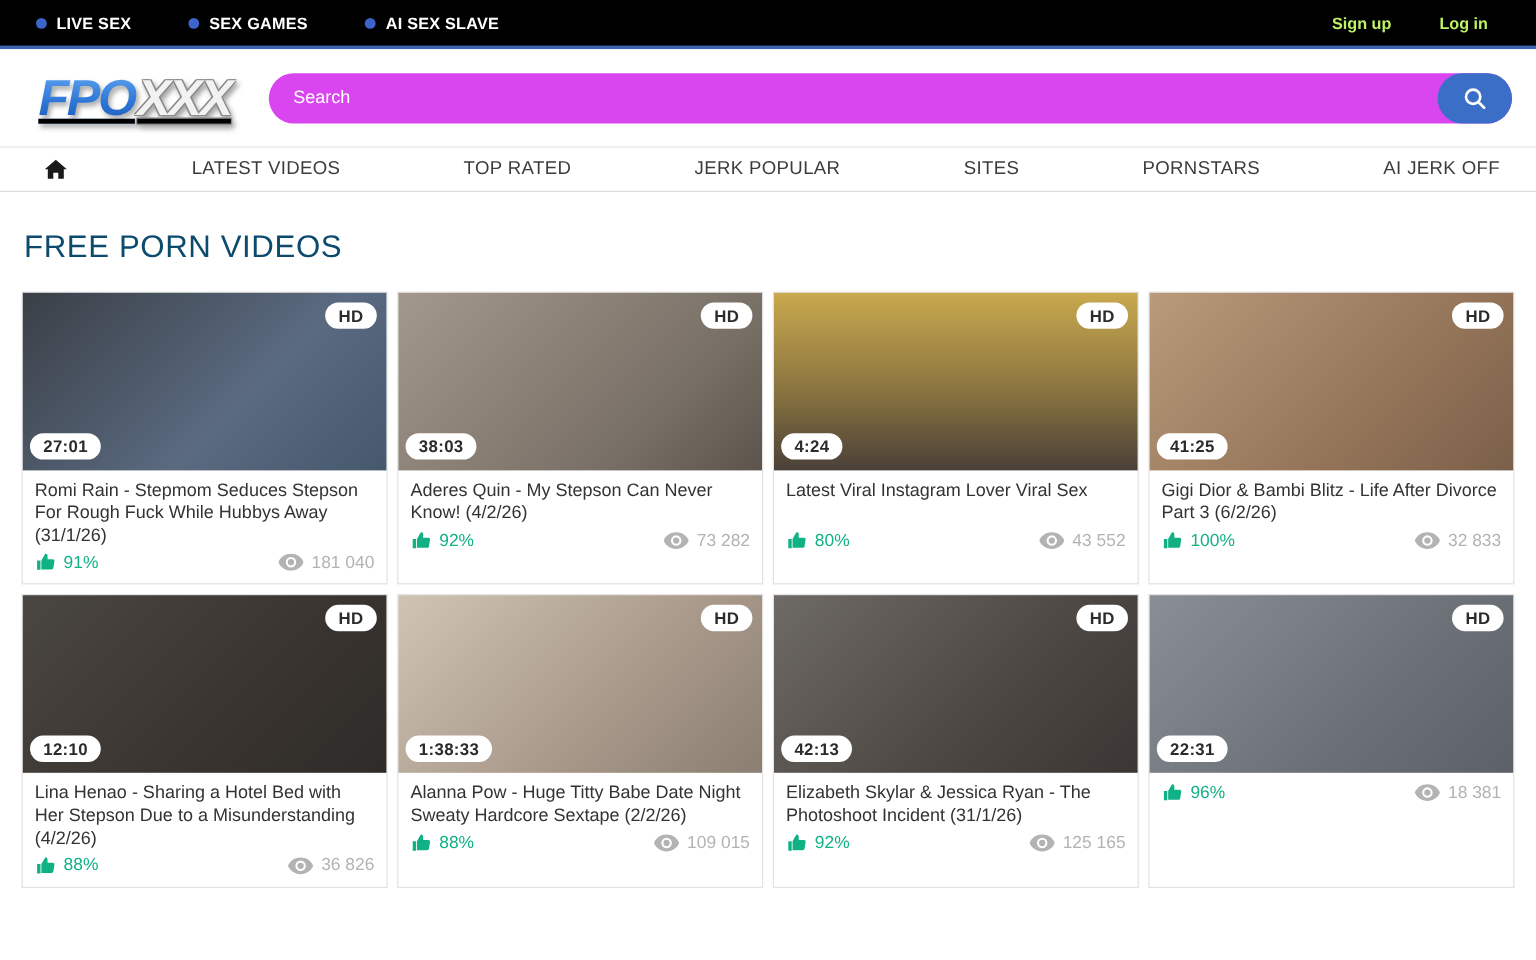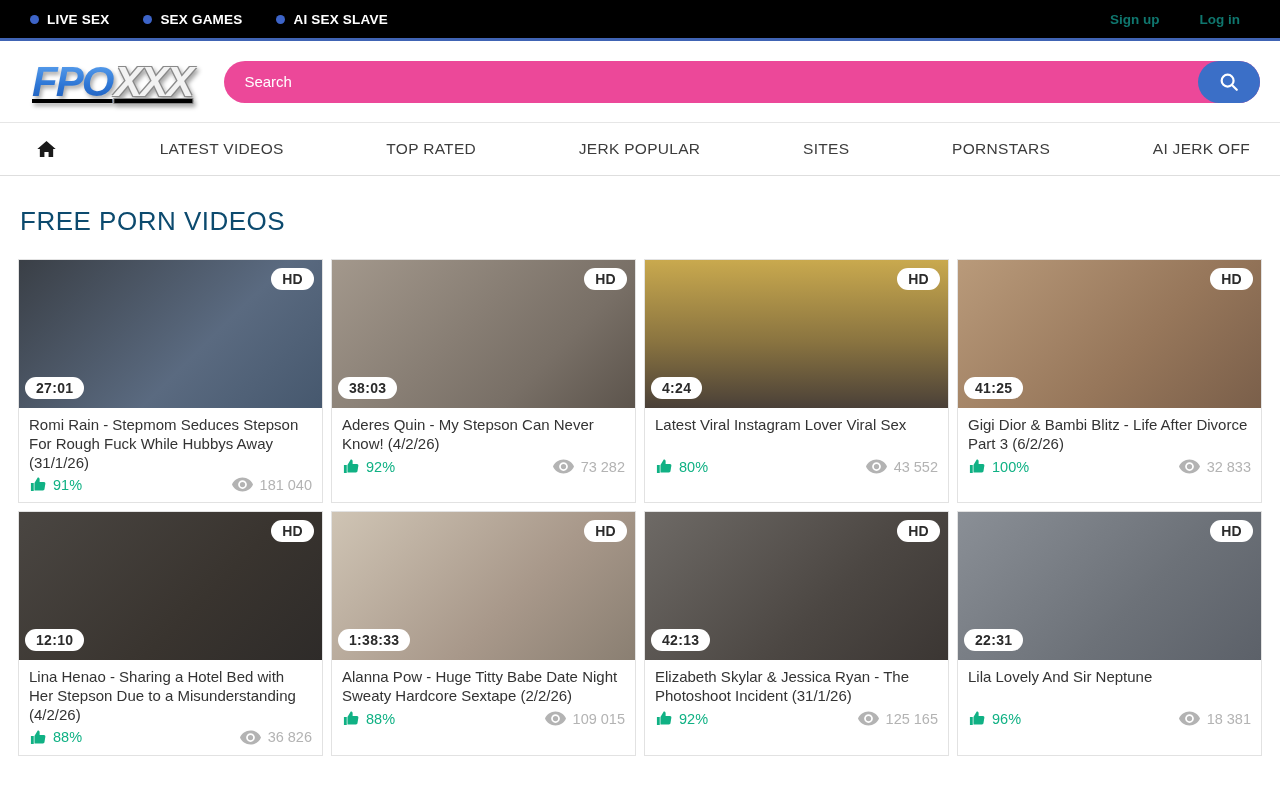--- a/index.html
+++ b/index.html
@@ -2,47 +2,47 @@
 <html><head>
 <meta charset="utf-8">
 <style>
   * { margin:0; padding:0; box-sizing:border-box; }
   html,body { width:1280px; height:800px; overflow:hidden; background:#fff;
     font-family:"Liberation Sans", sans-serif; }
 
   
   .topbar { background:#000; height:41px; border-bottom:3px solid #4064b4;
     display:flex; align-items:center; justify-content:space-between; padding:0 40px 0 30px; }
-  .topbar-left { display:flex; align-items:flex-end; gap:34px; }
+  .topbar-left { display:flex; align-items:flex-end; gap:48px; }
   .toplink { display:flex; align-items:center; gap:8px; color:#fff; font-size:13.5px;
     font-weight:bold; cursor:pointer; letter-spacing:.2px; }
   .dot { width:9px; height:9px; border-radius:50%; background:#3d64c8; }
   .topbar-right { display:flex; align-items:center; gap:40px; }
-  .authlink { color:#0f766e; font-size:13.5px; font-weight:bold; cursor:pointer; }
+  .authlink { color:#bef264; font-size:13.5px; font-weight:bold; cursor:pointer; }
 
   
   .header { height:81px; background:#fff; display:flex; align-items:center; padding:0 20px 0 32px;text-decoration:underline; }
   .logo { display:flex; align-items:center; cursor:pointer; margin-right:32px;
     font-size:42px; font-weight:900; font-style:italic; letter-spacing:-2px; white-space:nowrap;
     filter:drop-shadow(2px 3px 2px rgba(0,0,0,.35)); }
   .logo .fpo { background:linear-gradient(180deg,#63a8f2 0%,#2e77d6 55%,#1b57b4 100%);
     -webkit-background-clip:text; background-clip:text; color:transparent; padding-right:2px; }
   .logo .xxx { color:#f2f2f2; text-shadow:-1px -1px 0 #8a8a8a,1px -1px 0 #8a8a8a,
     -1px 1px 0 #8a8a8a,1px 1px 0 #8a8a8a; }
   .searchwrap { position:relative; flex:1; height:42px; }
-  .searchbox { width:100%; height:100%; background:#ec4899; border:none; border-radius:21px;
+  .searchbox { width:100%; height:100%; background:#d946ef; border:none; border-radius:21px;
     color:#fff; font-size:15px; padding:0 80px 0 20px; outline:none;
     font-family:"Liberation Sans", sans-serif; }
   .searchbox::placeholder { color:#fff; opacity:1; }
   .searchbtn { position:absolute; right:0; top:0; width:62px; height:42px; border:none;
     background:#3b6fc7; border-radius:21px; cursor:pointer; display:flex;
     align-items:center; justify-content:center; }
 
   
-  .nav { height:54px; border-top:1px solid #e6e6e6; border-bottom:1px solid #dedede;
+  .nav { height:38px; border-top:1px solid #e6e6e6; border-bottom:1px solid #dedede;
     display:flex; align-items:center; justify-content:space-between; padding:0 30px 0 36px; }
   .navitem { font-size:15.5px; color:#3c3c3c; letter-spacing:.3px; cursor:pointer; }
   .homelink { display:flex; align-items:center; cursor:pointer; }
 
   
   .main { padding:30px 18px 0 18px; }
   .page-title { font-size:26px; font-weight:400; color:#0c4a6e; letter-spacing:.5px; margin:0 2px 22px; }
 
   .grid { display:grid; grid-template-columns:repeat(4,1fr); gap:8px; }
   .card { border:1px solid #e2e2e2; background:#fff; cursor:pointer; }
@@ -294,21 +294,20 @@
       </div>
     </div>
   </div>
 
   <div class="card">
     <div class="thumb">
       <span class="badge hd">HD</span>
       <span class="badge dur">22:31</span>
     </div>
     <div class="info">
-      <div class="vtitle">Lila Lovely And Sir Neptune</div>
       <div class="meta">
         <span class="likes">
           <svg width="18" height="17" viewBox="0 0 24 24" fill="#10b184">
             <path d="M2 10h4v11H2zM7 21V10l4.2-7.3c.3-.5 1-.8 1.6-.5.9.4 1.5 1.3 1.5 2.3v4h6.2c1.2 0 2.1 1.1 1.9 2.3l-1.3 8c-.2 1-1 1.7-2 1.7H7z"></path>
           </svg>
           <span class="pct">96%</span>
         </span>
         <span class="views">
           <svg width="21" height="15" viewBox="0 0 24 16" fill="#b3b3b3">
             <path d="M12 0C6.5 0 1.8 3.3 0 8c1.8 4.7 6.5 8 12 8s10.2-3.3 12-8c-1.8-4.7-6.5-8-12-8zm0 13a5 5 0 1 1 0-10 5 5 0 0 1 0 10zm0-8a3 3 0 1 0 0 6 3 3 0 0 0 0-6z"></path>

